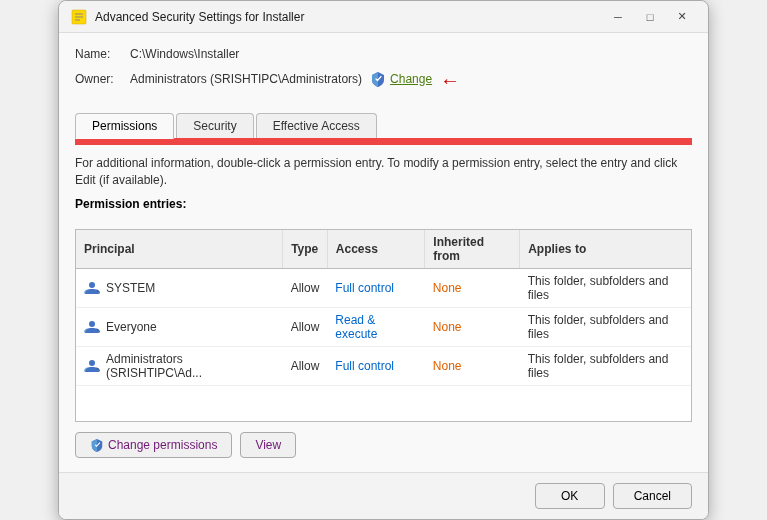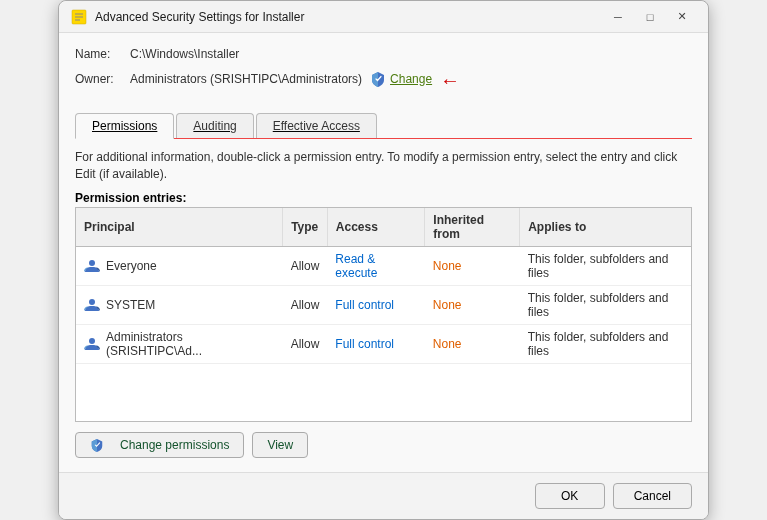--- a/index.html
+++ b/index.html
@@ -116,24 +116,23 @@
     .change-link {
       color: #4d7c0f;
       text-decoration: underline;
       cursor: pointer;
       font-size: 12px;
       background: none;
       border: none;
     }
     .tabs {
       display: flex;
-      border-bottom: 1px solid #ef4444;
+      border-bottom: 7px solid #ef4444;
       margin-bottom: 10px;
       flex-shrink: 0;
-      text-decoration: underline;
     }
     .tab {
       padding: 5px 16px;
       font-size: 12px;
       cursor: pointer;
       border: 1px solid #bbb;
       border-bottom: none;
       background: #f0f0f0;
       margin-right: 2px;
       border-radius: 4px 4px 0 0;
@@ -149,21 +148,21 @@
     .info-text {
       font-size: 12px;
       color: #333;
       margin-bottom: 8px;
       line-height: 1.4;
       flex-shrink: 0;
     }
     .perm-label {
       font-size: 12px;
       font-weight: 600;
-      margin-bottom: 2px;
+      margin-bottom: 18px;
       flex-shrink: 0;
     }
     .table-container {
       border: 1px solid #bbb;
       flex: 1;
       overflow: hidden;
       background: white;
       min-height: 0;
     }
     .table {
@@ -205,24 +204,24 @@
       margin-top: 10px;
       flex-shrink: 0;
     }
     .btn {
       padding: 5px 14px;
       font-size: 12px;
       border: 1px solid #aaa;
       border-radius: 4px;
       background: #f0f0f0;
       cursor: pointer;
-      color: #14532d;
-      display: flex;
-      align-items: center;
-      gap: 16px;
+      color: #701a75;
+      display: flex;
+      align-items: center;
+      gap: 4px;
     }
     .btn:disabled { color: #aaa; cursor: default; background: #f0f0f0; }
     .footer {
       display: flex;
       justify-content: flex-end;
       align-items: center;
       padding: 10px 16px;
       border-top: 1px solid #ddd;
       gap: 8px;
       flex-shrink: 0;
@@ -279,21 +278,21 @@
           <path d="M6 8l1.5 1.5L11 5.5" stroke="white" stroke-width="1.2" fill="none" stroke-linecap="round"></path>
         </svg>
         <button class="change-link">Change</button>
 
         <span style="color:#cc0000; font-size:20px; margin-left:4px; display:inline-block;">←</span>
       </div>
     </div>
 
     <div class="tabs">
       <div class="tab active">Permissions</div>
-      <div class="tab">Auditing</div>
+      <div class="tab">Security</div>
       <div class="tab">Effective Access</div>
     </div>
 
     <div class="info-text">For additional information, double-click a permission entry. To modify a permission entry, select the entry and click Edit (if available).</div>
 
     <div class="perm-label">Permission entries:</div>
 
     <div class="table-container">
       <table class="table">
         <thead>
@@ -310,58 +309,58 @@
               <td>
                 <div class="principal-cell">
       <svg class="user-icon" viewBox="0 0 16 16">
         <circle cx="8" cy="5" r="3" fill="#4472C4"></circle>
         <ellipse cx="4" cy="5.5" r="2" fill="#5B9BD5"></ellipse>
         <ellipse cx="12" cy="5.5" r="2" fill="#2E5595"></ellipse>
         <path d="M1 14c0-3 2-5 7-5s7 2 7 5" fill="#4472C4"></path>
         <path d="M0 14c0-3 1.5-4.5 4-4.5" fill="#5B9BD5"></path>
         <path d="M16 14c0-3-1.5-4.5-4-4.5" fill="#2E5595"></path>
       </svg>
+      <span>SYSTEM</span>
+    </div>
+              </td>
+              <td>Allow</td>
+              <td style="color: rgb(0, 102, 204);">Full control</td>
+              <td style="color: rgb(224, 96, 0);">None</td>
+              <td>This folder, subfolders and files</td>
+            </tr>
+            <tr>
+              <td>
+                <div class="principal-cell">
+      <svg class="user-icon" viewBox="0 0 16 16">
+        <circle cx="8" cy="5" r="3" fill="#4472C4"></circle>
+        <ellipse cx="4" cy="5.5" r="2" fill="#5B9BD5"></ellipse>
+        <ellipse cx="12" cy="5.5" r="2" fill="#2E5595"></ellipse>
+        <path d="M1 14c0-3 2-5 7-5s7 2 7 5" fill="#4472C4"></path>
+        <path d="M0 14c0-3 1.5-4.5 4-4.5" fill="#5B9BD5"></path>
+        <path d="M16 14c0-3-1.5-4.5-4-4.5" fill="#2E5595"></path>
+      </svg>
       <span>Everyone</span>
     </div>
               </td>
               <td>Allow</td>
               <td style="color: rgb(0, 102, 204);">Read &amp; execute</td>
               <td style="color: rgb(224, 96, 0);">None</td>
               <td>This folder, subfolders and files</td>
             </tr>
             <tr>
               <td>
                 <div class="principal-cell">
       <svg class="user-icon" viewBox="0 0 16 16">
         <circle cx="8" cy="5" r="3" fill="#4472C4"></circle>
         <ellipse cx="4" cy="5.5" r="2" fill="#5B9BD5"></ellipse>
         <ellipse cx="12" cy="5.5" r="2" fill="#2E5595"></ellipse>
         <path d="M1 14c0-3 2-5 7-5s7 2 7 5" fill="#4472C4"></path>
         <path d="M0 14c0-3 1.5-4.5 4-4.5" fill="#5B9BD5"></path>
         <path d="M16 14c0-3-1.5-4.5-4-4.5" fill="#2E5595"></path>
       </svg>
-      <span>SYSTEM</span>
-    </div>
-              </td>
-              <td>Allow</td>
-              <td style="color: rgb(0, 102, 204);">Full control</td>
-              <td style="color: rgb(224, 96, 0);">None</td>
-              <td>This folder, subfolders and files</td>
-            </tr>
-            <tr>
-              <td>
-                <div class="principal-cell">
-      <svg class="user-icon" viewBox="0 0 16 16">
-        <circle cx="8" cy="5" r="3" fill="#4472C4"></circle>
-        <ellipse cx="4" cy="5.5" r="2" fill="#5B9BD5"></ellipse>
-        <ellipse cx="12" cy="5.5" r="2" fill="#2E5595"></ellipse>
-        <path d="M1 14c0-3 2-5 7-5s7 2 7 5" fill="#4472C4"></path>
-        <path d="M0 14c0-3 1.5-4.5 4-4.5" fill="#5B9BD5"></path>
-        <path d="M16 14c0-3-1.5-4.5-4-4.5" fill="#2E5595"></path>
-      </svg>
       <span>Administrators (SRISHTIPC\Ad...</span>
     </div>
               </td>
               <td>Allow</td>
               <td style="color: rgb(0, 102, 204);">Full control</td>
               <td style="color: rgb(224, 96, 0);">None</td>
               <td>This folder, subfolders and files</td>
             </tr>
           </tbody>
       </table>

